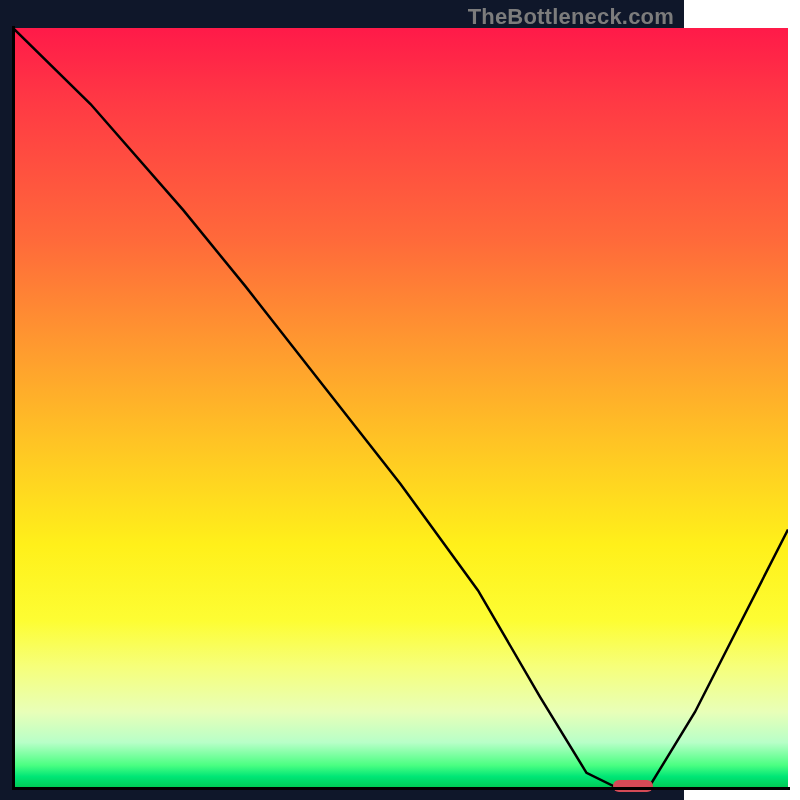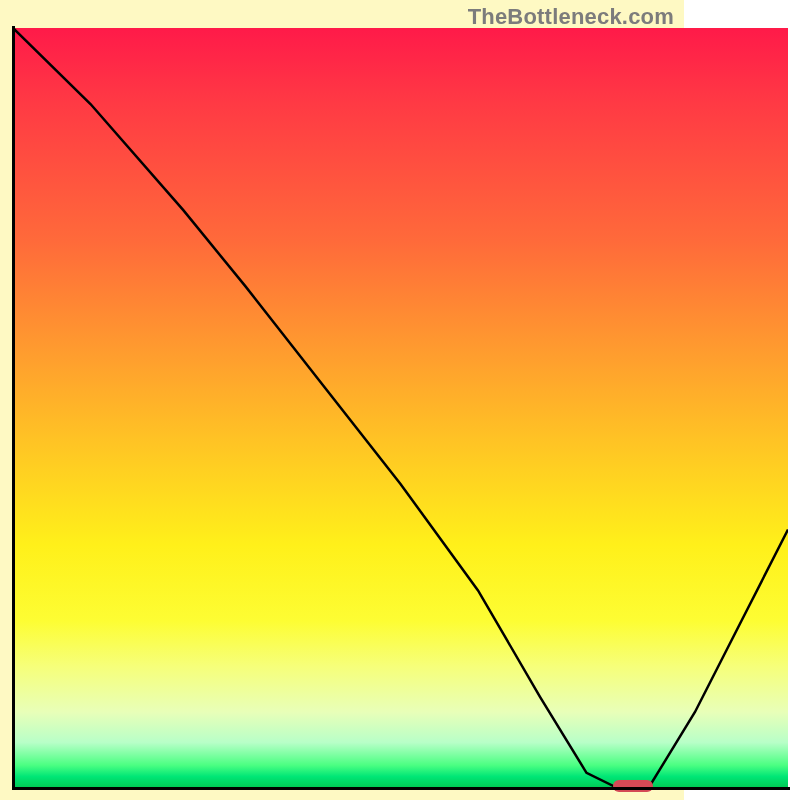--- a/index.html
+++ b/index.html
@@ -7,21 +7,21 @@
     padding: 0;
     width: 800px;
     height: 800px;
     overflow: hidden;
     font-family: Arial, Helvetica, sans-serif;
   }
   .chart-wrap {
     position: relative;
     width: 684px;
     height: 800px;
-    background: #fef9c3;
+    background: #0f172a;
   }
   .watermark {
     position: absolute;
     top: 4px;
     right: 10px;
     font-size: 22px;
     font-weight: bold;
     color: #7c7c7c;
     letter-spacing: 0.2px;
     z-index: 5;

